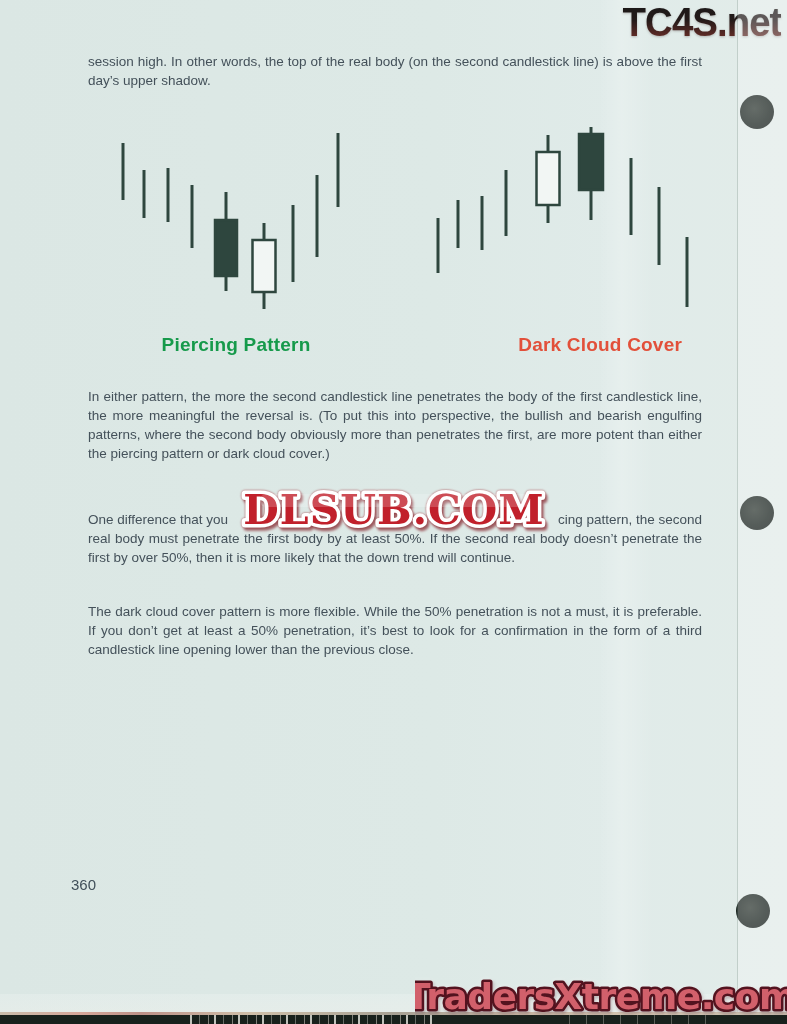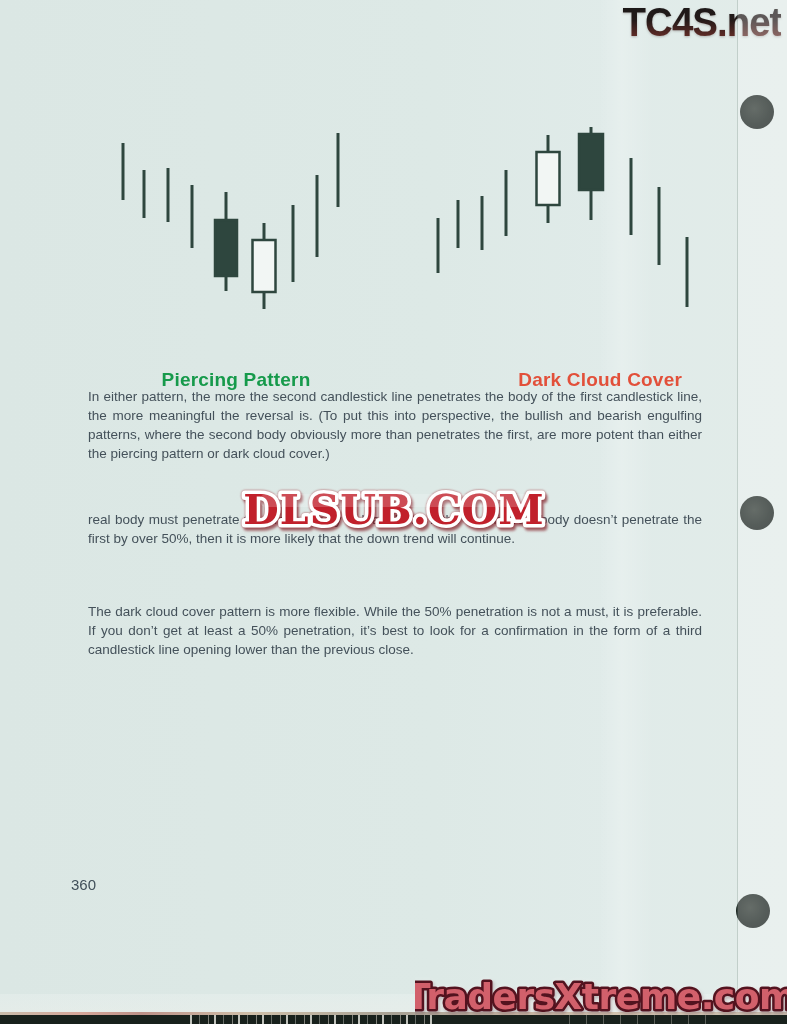--- a/index.html
+++ b/index.html
@@ -27,21 +27,21 @@
   .intro{top:52px;}
   .p1{top:387px;}
   .p2{top:510px;}
   .p3{top:602px;}
   .p2-line1{display:flex;justify-content:space-between;}
   .pagenum{position:absolute;left:71px;top:876px;color:#41505a;font-size:15px;filter:blur(0.15px);}
   
   .chart-left{position:absolute;left:100px;top:125px;}
   .chart-right{position:absolute;left:420px;top:110px;}
   .pattern-label{position:absolute;top:334px;font-size:19px;font-weight:bold;
-    letter-spacing:.2px;text-align:center;filter:blur(0.2px);margin-top:35px;}
+    letter-spacing:.2px;text-align:center;filter:blur(0.2px);}
   .label-left{left:120px;width:232px;color:#169a4b;}
   .label-right{left:452px;width:230px;color:#e2503a;}
   
   .dlsub-svg{position:absolute;left:238px;top:484px;z-index:5;}
   .dlsub-text{
     font-family:"DejaVu Serif",serif;font-weight:bold;font-size:41px;letter-spacing:1px;
     paint-order:stroke;stroke:#ffffff;stroke-width:7px;stroke-linejoin:round;
   }
   
   .traders-svg{position:absolute;left:415px;top:972px;z-index:6;}
@@ -80,20 +80,21 @@
 </style>
 </head>
 <body>
 
 <div class="scan-page">
 
   <div class="scan-band"></div>
 
   <div class="tc4s">TC4S.net</div>
 
+  <div class="para intro">session high.  In other words, the top of the real body (on the second candlestick line) is above the first day’s upper shadow.</div>
 
   <svg class="chart-left" width="260" height="196">
       <line x1="23" x2="23" y1="18" y2="75" stroke="#2e463e" stroke-width="3"></line>
       <line x1="44" x2="44" y1="45" y2="93" stroke="#2e463e" stroke-width="3"></line>
       <line x1="68" x2="68" y1="43" y2="97" stroke="#2e463e" stroke-width="3"></line>
       <line x1="92" x2="92" y1="60" y2="123" stroke="#2e463e" stroke-width="3"></line>
       <line x1="126" x2="126" y1="67" y2="166" stroke="#2e463e" stroke-width="3"></line>
       <rect x="115" y="95" width="22" height="56" fill="#2e463e" stroke="#2e463e" stroke-width="2.5"></rect>
       <line x1="164" x2="164" y1="98" y2="184" stroke="#2e463e" stroke-width="3"></line>
       <rect x="152.5" y="115" width="23" height="52" fill="#f2f6f4" stroke="#2e463e" stroke-width="2.5"></rect>
@@ -114,20 +115,24 @@
       <line x1="239" x2="239" y1="77" y2="155" stroke="#2e463e" stroke-width="3"></line>
       <line x1="267" x2="267" y1="127" y2="197" stroke="#2e463e" stroke-width="3"></line>
     </svg>
 
   <div class="pattern-label label-left" style="color: rgb(22, 154, 75);">Piercing Pattern</div>
   <div class="pattern-label label-right" style="color: rgb(226, 80, 58); text-align: right;">Dark Cloud Cover</div>
 
   <div class="para p1">In either pattern, the more the second candlestick line penetrates the body of the first candlestick line, the more meaningful the reversal is.  (To put this into perspective, the bullish and bearish engulfing patterns, where the second body obviously more than penetrates the first, are more potent than either the piercing pattern or dark cloud cover.)</div>
 
   <div class="para p2">
+    <div class="p2-line1">
+      <span>One difference that you</span>
+      <span>cing pattern, the second</span>
+    </div>
     <div>real body must penetrate the first body by at least 50%.  If the second real body doesn’t penetrate the first by over 50%, then it is more likely that the down trend will continue.</div>
   </div>
 
   <svg class="dlsub-svg" width="312" height="54">
     <text class="dlsub-text" x="156" y="40" text-anchor="middle" fill="#c1202b" style="filter:drop-shadow(2px 3px 1px rgba(110,10,20,.45)) drop-shadow(0 0 1px rgba(150,20,30,.7));">DLSUB.COM</text>
     <rect x="22" y="10" width="270" height="13" rx="6" fill="#ffffff" opacity="0.20"></rect>
   </svg>
 
   <div class="para p3">The dark cloud cover pattern is more flexible.  While the 50% penetration is not a must, it is preferable.  If you don’t get at least a 50% penetration, it’s best to look for a confirmation in the form of a third candlestick line opening lower than the previous close.</div>
 

